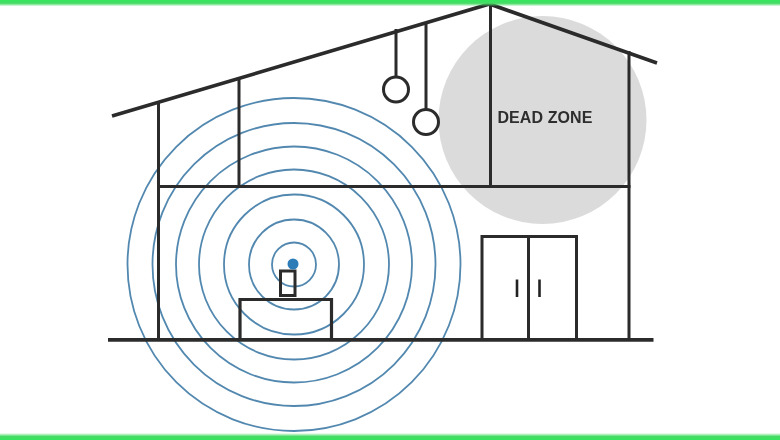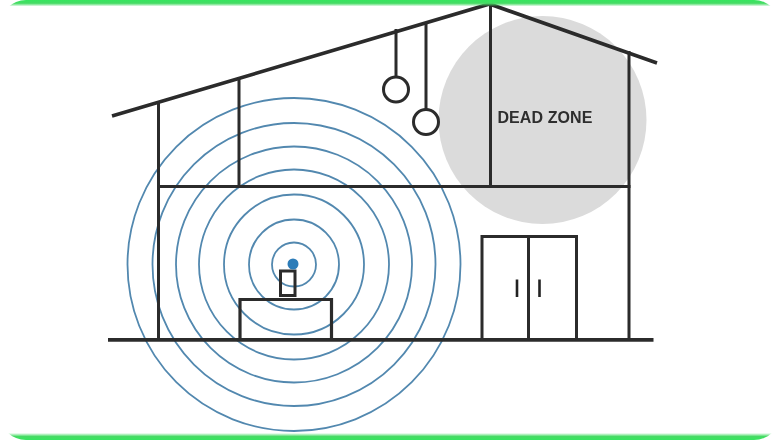--- a/index.html
+++ b/index.html
@@ -1,17 +1,17 @@
 <!DOCTYPE html>
 <html><head>
 <meta charset="utf-8">
 <style>
   html,body{margin:0;padding:0;background:#ffffff;}
   #stage{position:relative;width:780px;height:440px;overflow:hidden;background:#ffffff;
-         font-family:"Liberation Sans", sans-serif;border-radius:26px;}
+         font-family:"Liberation Sans", sans-serif;}
   svg{display:block;}
 </style>
 </head>
 <body>
 <div id="stage">
 <svg width="780" height="440" viewBox="0 0 780 440">
   <defs>
     <linearGradient id="gtop" x1="0" y1="0" x2="0" y2="1">
       <stop offset="0" stop-color="#35e65e"></stop>
       <stop offset="0.5" stop-color="#46db64"></stop>

